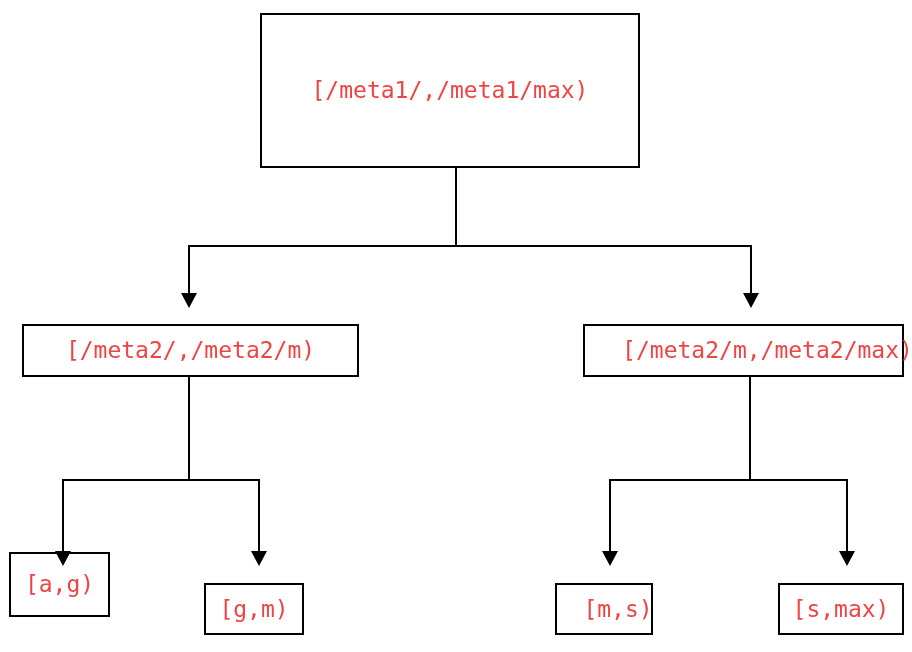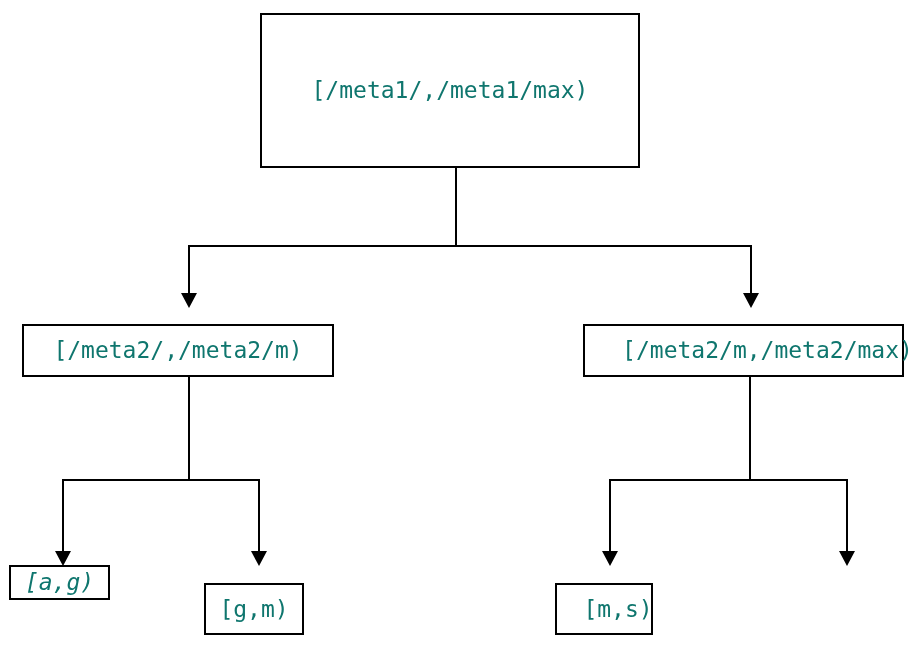--- a/index.html
+++ b/index.html
@@ -7,21 +7,21 @@
     padding: 0;
     background: #ffffff;
   }
   .canvas {
     position: relative;
     width: 912px;
     height: 652px;
     background: #ffffff;
     font-family: "DejaVu Sans Mono", "Liberation Mono", monospace;
     font-size: 23px;
-    color: #0f766e;
+    color: #ef4444;
     overflow: hidden;
   }
   .node {
     position: absolute;
     box-sizing: border-box;
     border: 2px solid #000000;
     background: #ffffff;
     display: flex;
     align-items: center;
     justify-content: center;
@@ -52,40 +52,43 @@
 </style>
 </head>
 <body>
 
 <div class="canvas">
 
   <div class="node" style="left:260px; top:13px; width:380px; height:155px;">
     <span>[/meta1/,/meta1/max)</span>
   </div>
 
-  <div class="node" style="left:22px; top:324px; width:312px; height:53px;">
+  <div class="node" style="left:22px; top:324px; width:337px; height:53px;">
     <span>[/meta2/,/meta2/m)</span>
   </div>
 
   <div class="node" style="left:583px; top:324px; width:321px; height:53px;padding-left:48px;">
     <span>[/meta2/m,/meta2/max)</span>
   </div>
 
-  <div class="node" style="left:9px; top:565px; width:101px; height:35px;font-style:italic;">
+  <div class="node" style="left:9px; top:552px; width:101px; height:65px;">
     <span>[a,g)</span>
   </div>
 
   <div class="node" style="left:204px; top:583px; width:100px; height:52px;">
     <span>[g,m)</span>
   </div>
 
   <div class="node" style="left:555px; top:583px; width:98px; height:52px;padding-left:28px;">
     <span>[m,s)</span>
   </div>
 
+  <div class="node" style="left:778px; top:583px; width:126px; height:52px;">
+    <span>[s,max)</span>
+  </div>
 
   <div class="vline" style="left:455px; top:168px; height:78px;"></div>
   <div class="hline" style="left:188px; top:245px; width:564px;"></div>
 
   <div class="vline" style="left:188px; top:245px; height:50px;"></div>
   <div class="arrow-down" style="left:181px; top:293px;"></div>
 
   <div class="vline" style="left:750px; top:245px; height:50px;"></div>
   <div class="arrow-down" style="left:743px; top:293px;"></div>
 

